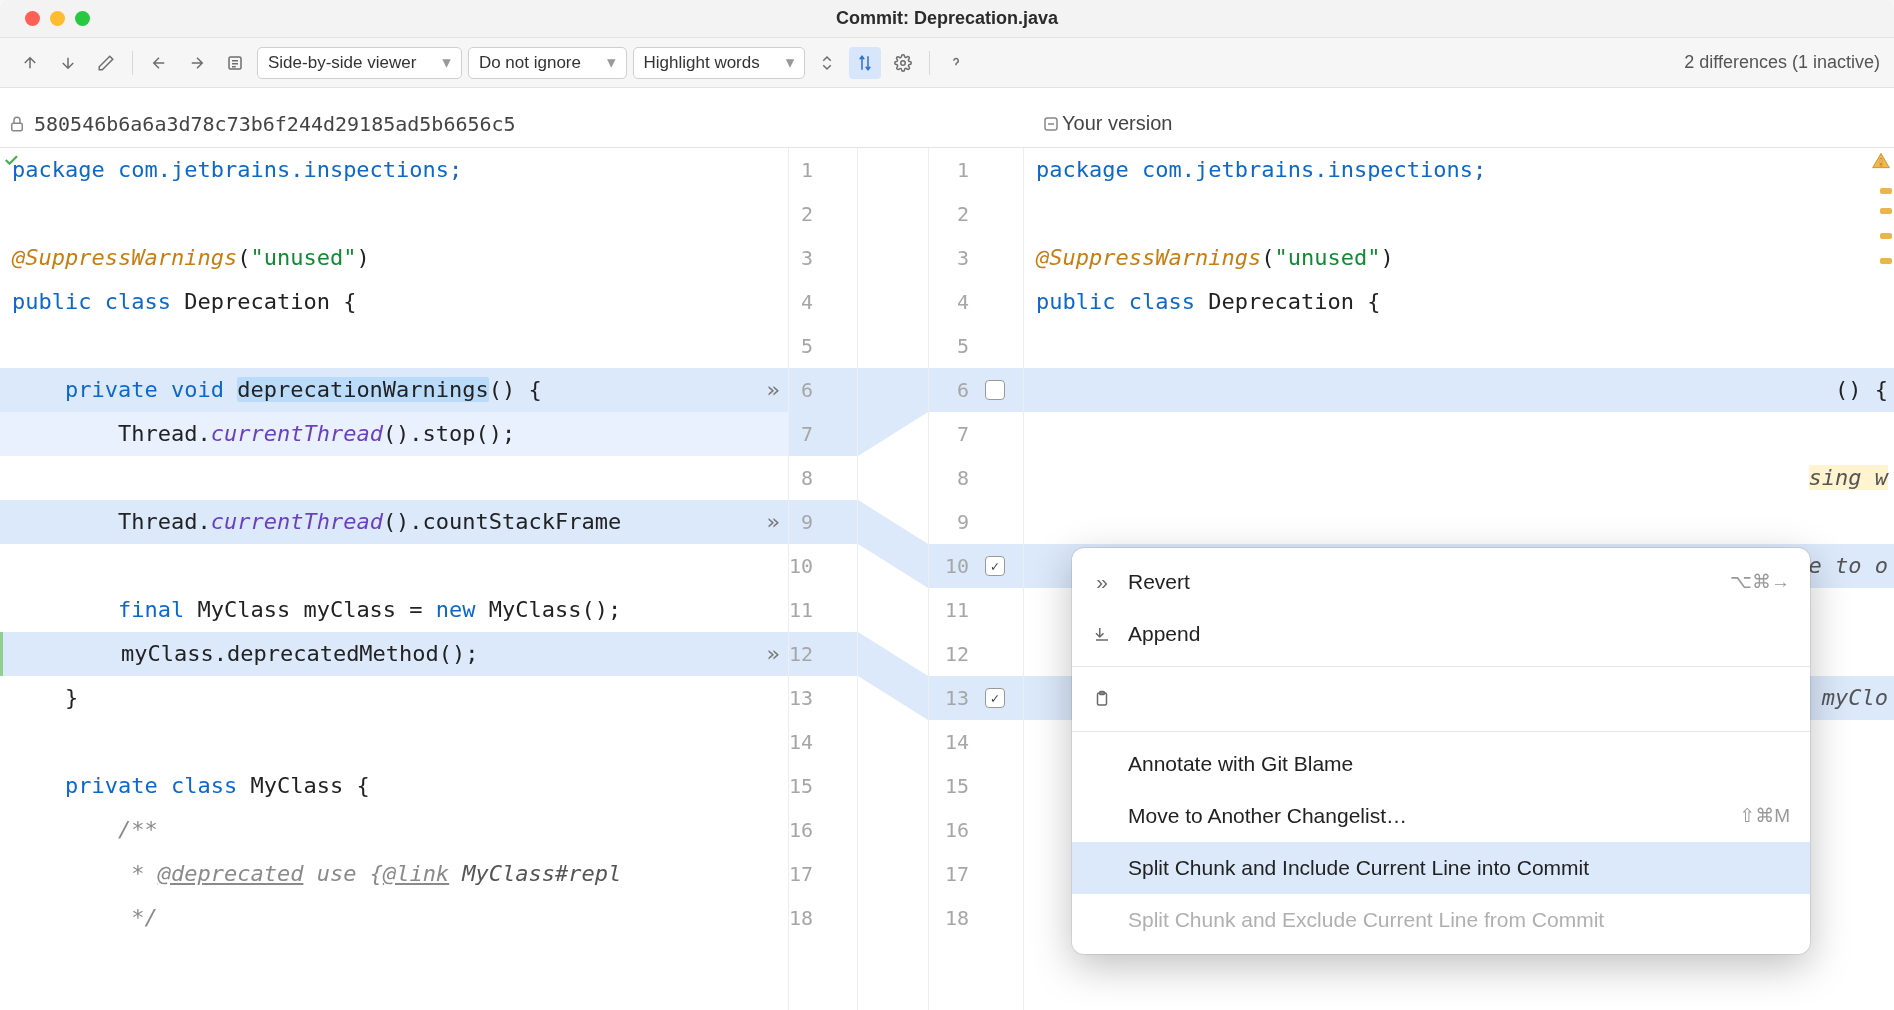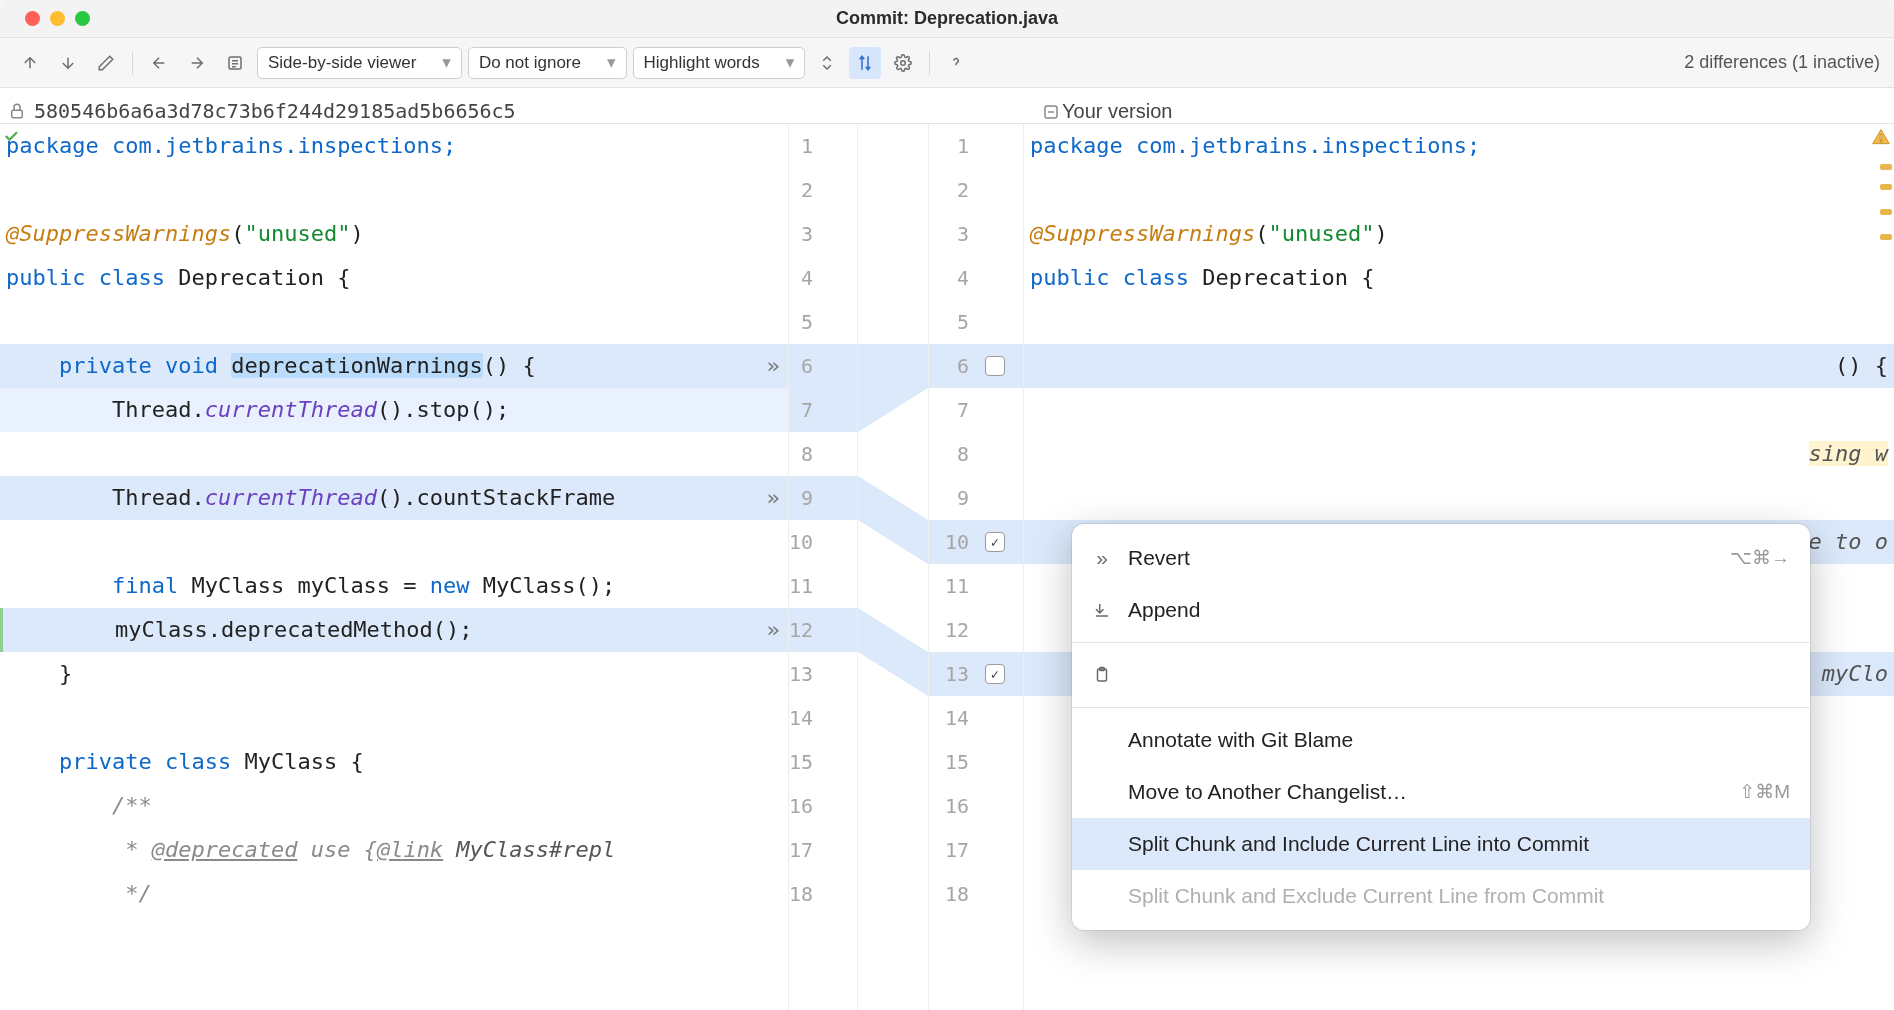--- a/index.html
+++ b/index.html
@@ -48,39 +48,40 @@
 .tb-drop {
   height: 32px; border: 1px solid #cfcfcf; background: #fff;
   border-radius: 5px; padding: 0 10px; display: flex; align-items: center;
   gap: 26px; font-size: 17px; color: #333;
 }
 .tb-right { margin-left: auto; font-size: 18px; color: #555; }
 .file-headers {
   display: flex; height: 36px; border-bottom: 1px solid #e4e4e4;
   font-family: ui-monospace, Menlo, Consolas, monospace;
   font-size: 20px; color: #444;
-  align-items: flex-end;
+  align-items: flex-start;
   background: #fff;
+  margin-top: 24px;
 }
 .fh-left { flex: 0 0 878px; display: flex; align-items: center; gap: 8px; padding-left: 8px; }
 .fh-gutter { flex: 0 0 160px; }
 .fh-right { flex: 1; display: flex; align-items: center; gap: 2px; padding-left: 4px; }
 .diff-area {
   flex: 1; display: flex;
   font-family: ui-monospace, Menlo, Consolas, monospace;
   font-size: 22px; line-height: 44px;
   position: relative;
   overflow: hidden;
 }
 .left-pane { flex: 0 0 758px; background: #fff; position: relative; }
 .gutter { flex: 0 0 120px; background: #fff; border-left: 1px solid #eee; border-right: 1px solid #eee; }
 .gutter-half { width: 50%; text-align: right; color: #a6a6a6; padding-right: 10px; font-size: 20px; }
 .gutter-row { height: 44px; display: flex; }
 .right-pane { flex: 1; background: #fff; position: relative; }
-.code-row { height: 44px; white-space: pre; padding-left: 6px; }
+.code-row { height: 44px; white-space: pre; padding-left: 12px; }
 .hl-blue { background: #dbe9fb; }
 .hl-blue-light { background: #e8f1fd; }
 .hl-yellow-inline { background: #fff4cf; }
 .hl-blue-inline { background: #badbfa; border-radius: 2px; }
 .kw-orange { color: #c87d11; font-style: italic; }
 .kw-blue { color: #0d68c9; font-weight: 500; }
 .kw-green { color: #138a31; }
 .kw-purple { color: #6b3fbf; font-style: italic; }
 .kw-italic { font-style: italic; color: #555; }
 .kw-gray { color: #8a8a8a; font-style: italic; }

